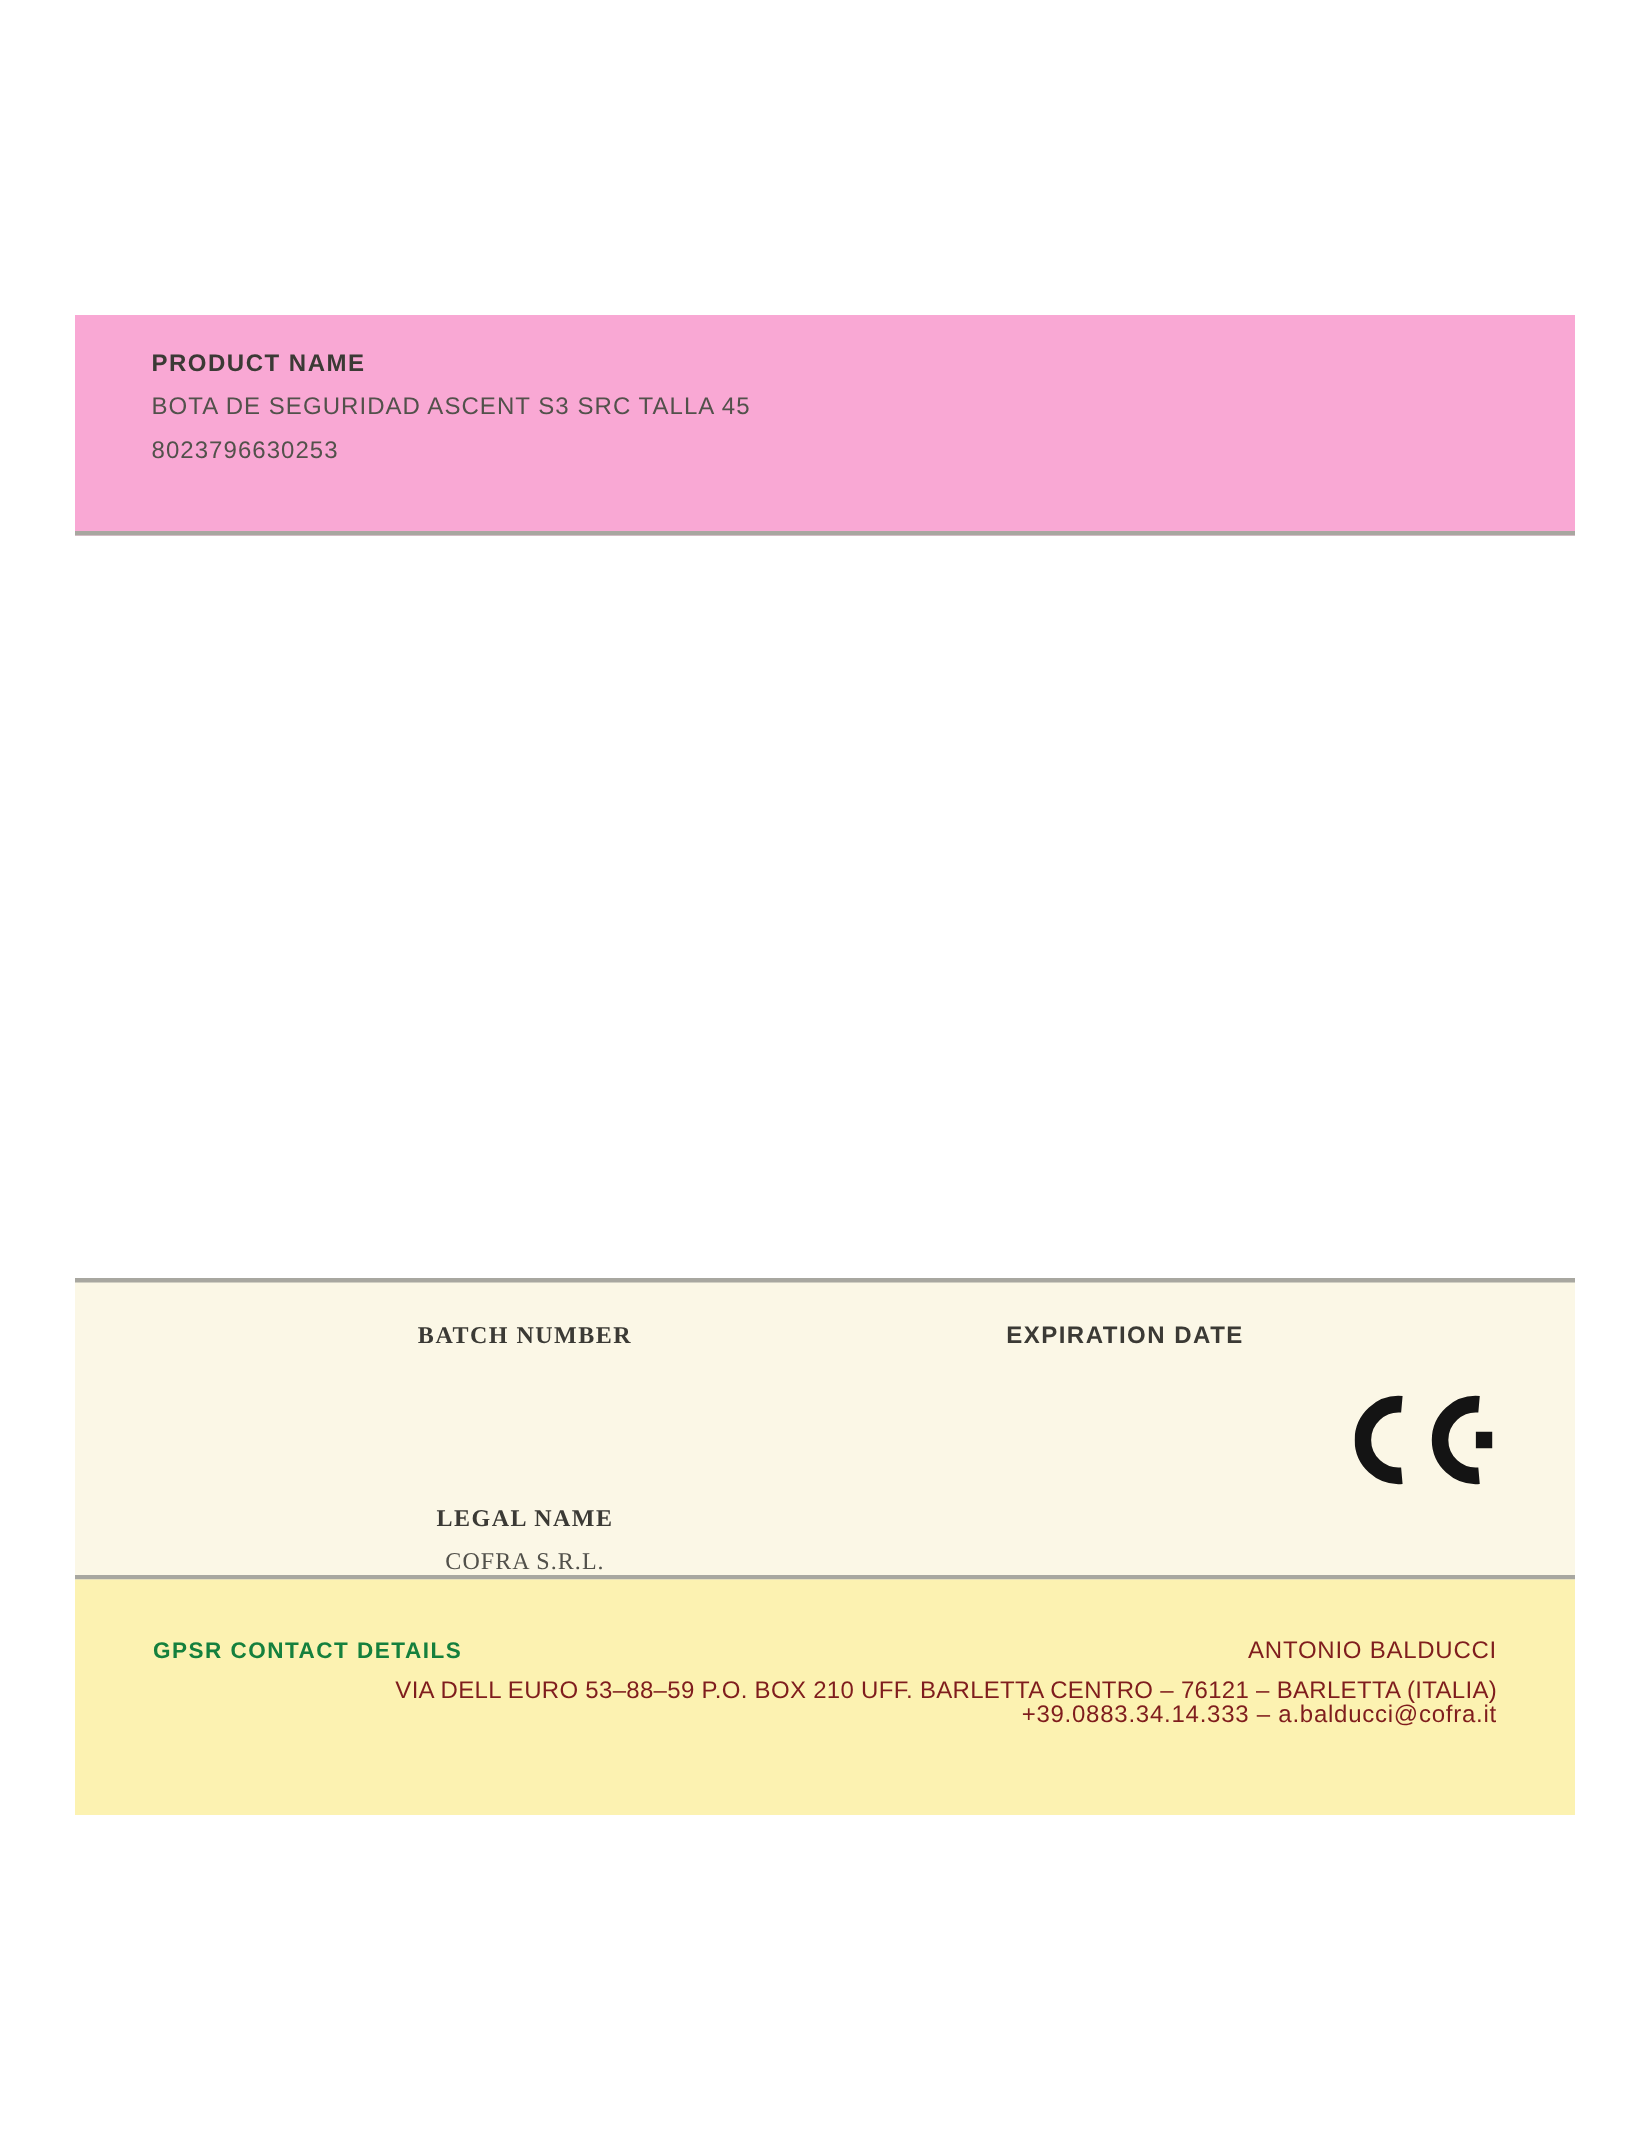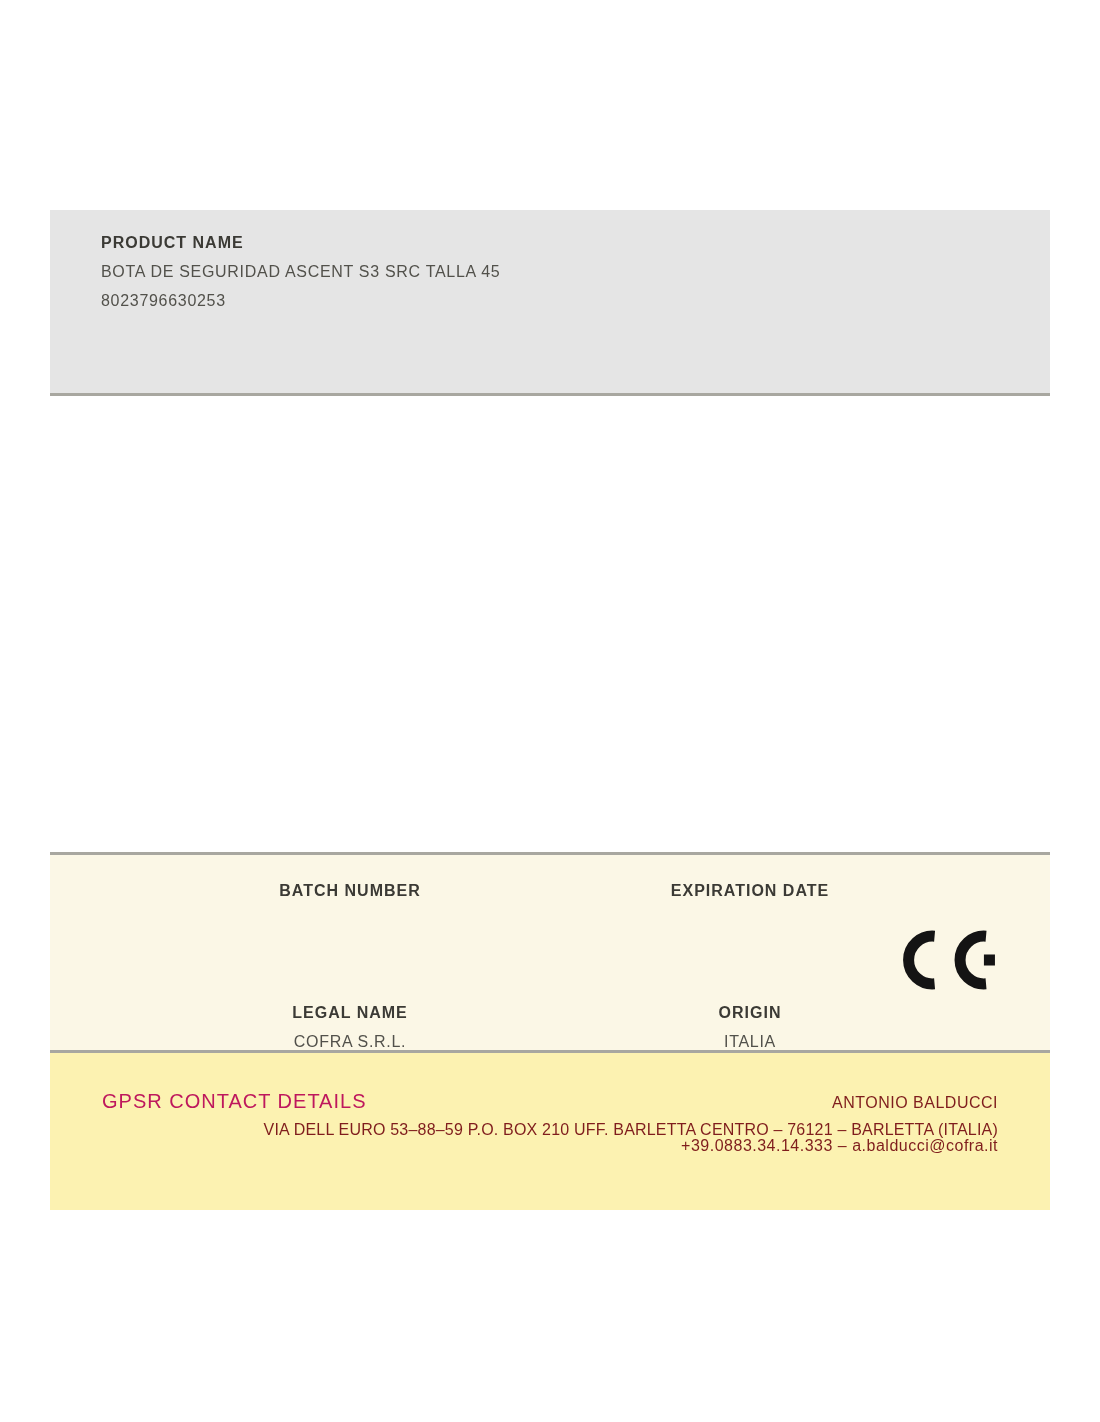--- a/index.html
+++ b/index.html
@@ -17,22 +17,22 @@
   }
   .section {
     position: absolute;
     left: 50px;
     width: 1000px;
     box-sizing: border-box;
   }
   
   .product-section {
     top: 210px;
-    height: 186px;
-    background: #e5e5e5;
+    height: 147px;
+    background: #f9a8d4;
     border-bottom: 3px solid #A8A7A0;
     padding: 25px 51px 0 51px;
   }
   .field-label {
     font-size: 16px;
     line-height: 16px;
     font-weight: bold;
     letter-spacing: 1px;
     color: #3B3A35;
   }
@@ -52,21 +52,21 @@
     background: #FBF7E6;
     border-top: 3px solid #A8A7A0;
     border-bottom: 3px solid #A8A7A0;
     position: absolute;
   }
   .batch-row {
     display: flex;
   }
   .batch-row.row1 { margin-top: 28px; }
   .batch-row.row2 { margin-top: 106px; }
-  .col-a { width: 600px; text-align: center; }
+  .col-a { width: 600px; text-align: center; font-family: Liberation Serif, serif; }
   .col-b { width: 200px; text-align: center; }
   .ce-wrap {
     position: absolute;
     top: 71px;
     right: 55px;
     width: 92px;
     height: 68px;
   }
   .ce-wrap svg { display: block; width: 92px; height: 68px; }
 
@@ -76,25 +76,25 @@
     height: 157px;
     background: #FCF2B1;
     padding: 40px 52px 0 52px;
   }
   .gpsr-row1 {
     display: flex;
     justify-content: space-between;
     align-items: baseline;
   }
   .gpsr-title {
-    font-size: 20px;
+    font-size: 15px;
     line-height: 16px;
-    font-weight: normal;
+    font-weight: bold;
     letter-spacing: 1px;
-    color: #be185d;
+    color: #15803d;
   }
   .gpsr-text {
     font-size: 16px;
     line-height: 16px;
     letter-spacing: 0.5px;
     color: #7f1d1d;
   }
   .gpsr-right { text-align: right; }
   .gpsr-address { margin-top: 11px; letter-spacing: 0.2px; }
   .gpsr-phone { }
@@ -113,24 +113,20 @@
   <div class="section batch-section">
     <div class="batch-row row1">
       <div class="col-a field-label">BATCH NUMBER</div>
       <div class="col-b field-label">EXPIRATION DATE</div>
     </div>
     <div class="batch-row row2">
       <div class="col-a">
         <div class="field-label">LEGAL NAME</div>
         <div class="field-value">COFRA S.R.L.</div>
       </div>
-      <div class="col-b">
-        <div class="field-label">ORIGIN</div>
-        <div class="field-value">ITALIA</div>
-      </div>
     </div>
     <div class="ce-wrap">
       <svg viewBox="0 0 100 74" xmlns="http://www.w3.org/2000/svg" aria-hidden="true">
         <g fill="none" stroke="#141414" stroke-width="12" stroke-linecap="butt">
           <path d="M34.3 11.1 A26 26 0 1 0 34.3 62.9"></path>
           <path d="M90.3 11.1 A26 26 0 1 0 90.3 62.9"></path>
           <path d="M88 37 H100"></path>
         </g>
       </svg>
     </div>

